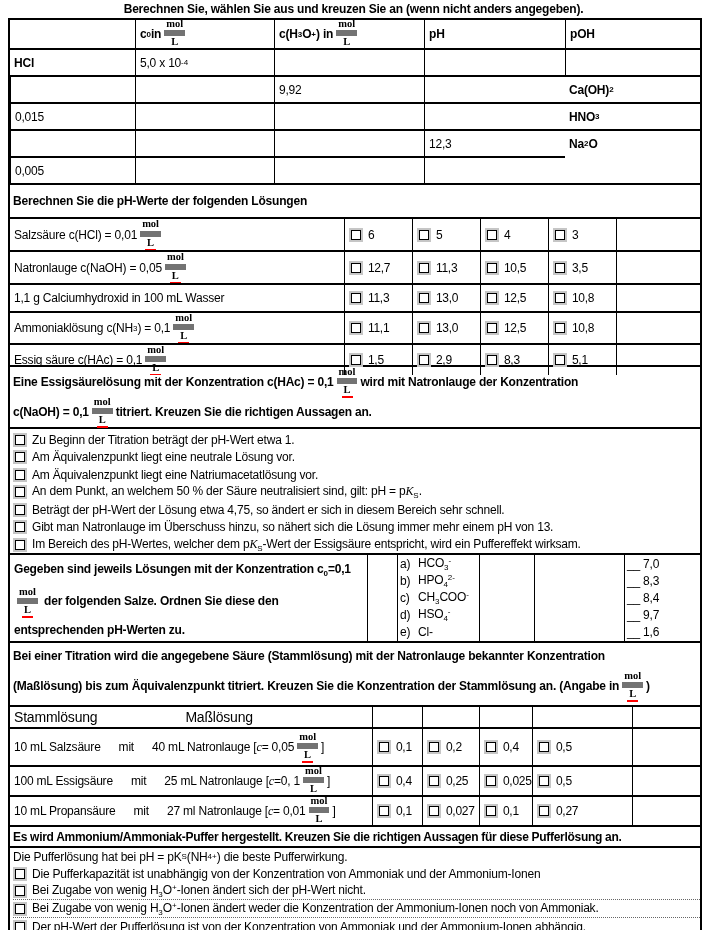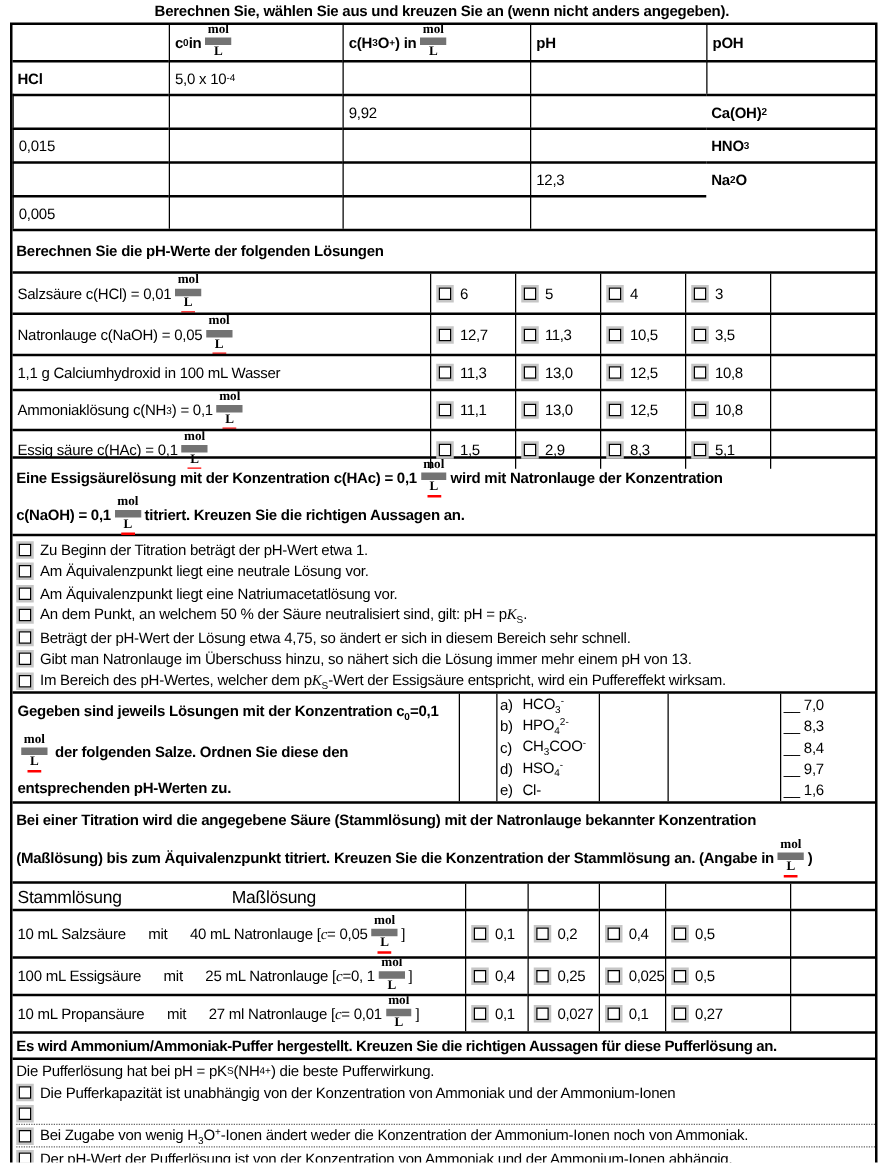--- a/index.html
+++ b/index.html
@@ -389,20 +389,21 @@
 
   <div class="sec s7">Es wird Ammonium/Ammoniak-Puffer hergestellt. Kreuzen Sie die richtigen Aussagen für diese Pufferlösung an.</div>
   <div class="sec s8">
     <div class="stmt">Die Pufferlösung hat bei pH = pK<sub>S</sub>(NH<sub>4</sub><sup>+</sup>) die beste Pufferwirkung.</div>
     <div class="stmt">
         <span class="cb"></span>
         <span>Die Pufferkapazität ist unabhängig von der Konzentration von Ammoniak und der Ammonium-Ionen</span>
       </div>
     <div class="stmt dotted">
         <span class="cb"></span>
+        <span>Bei Zugabe von wenig H<sub>3</sub>O<sup>+</sup>-Ionen ändert sich der pH-Wert nicht.</span>
       </div>
     <div class="stmt dotted">
         <span class="cb"></span>
         <span>Bei Zugabe von wenig H<sub>3</sub>O<sup>+</sup>-Ionen ändert weder die Konzentration der Ammonium-Ionen noch von Ammoniak.</span>
       </div>
     <div class="stmt">
         <span class="cb"></span>
         <span>Der pH-Wert der Pufferlösung ist von der Konzentration von Ammoniak und der Ammonium-Ionen abhängig.</span>
       </div>
   </div>

